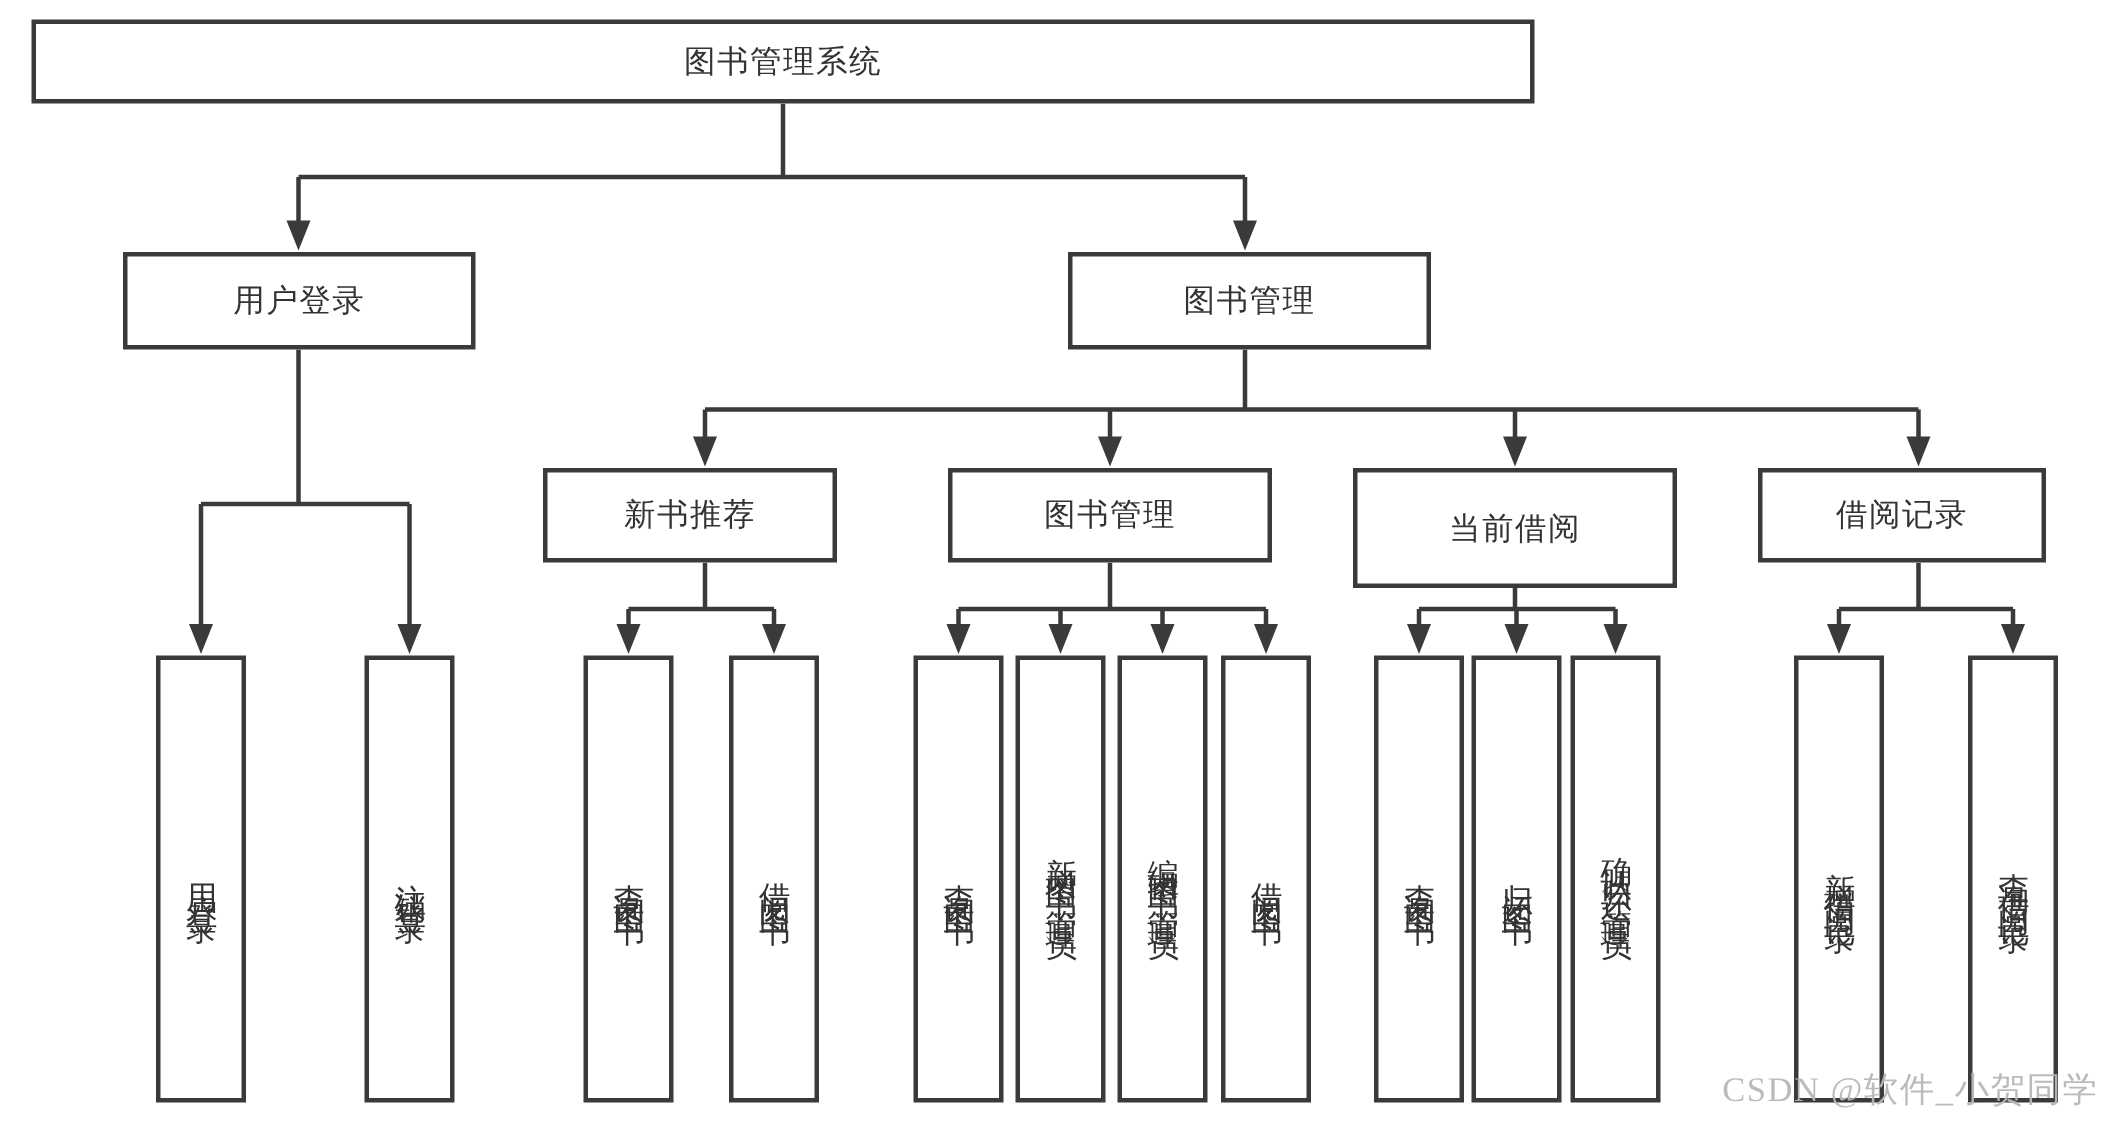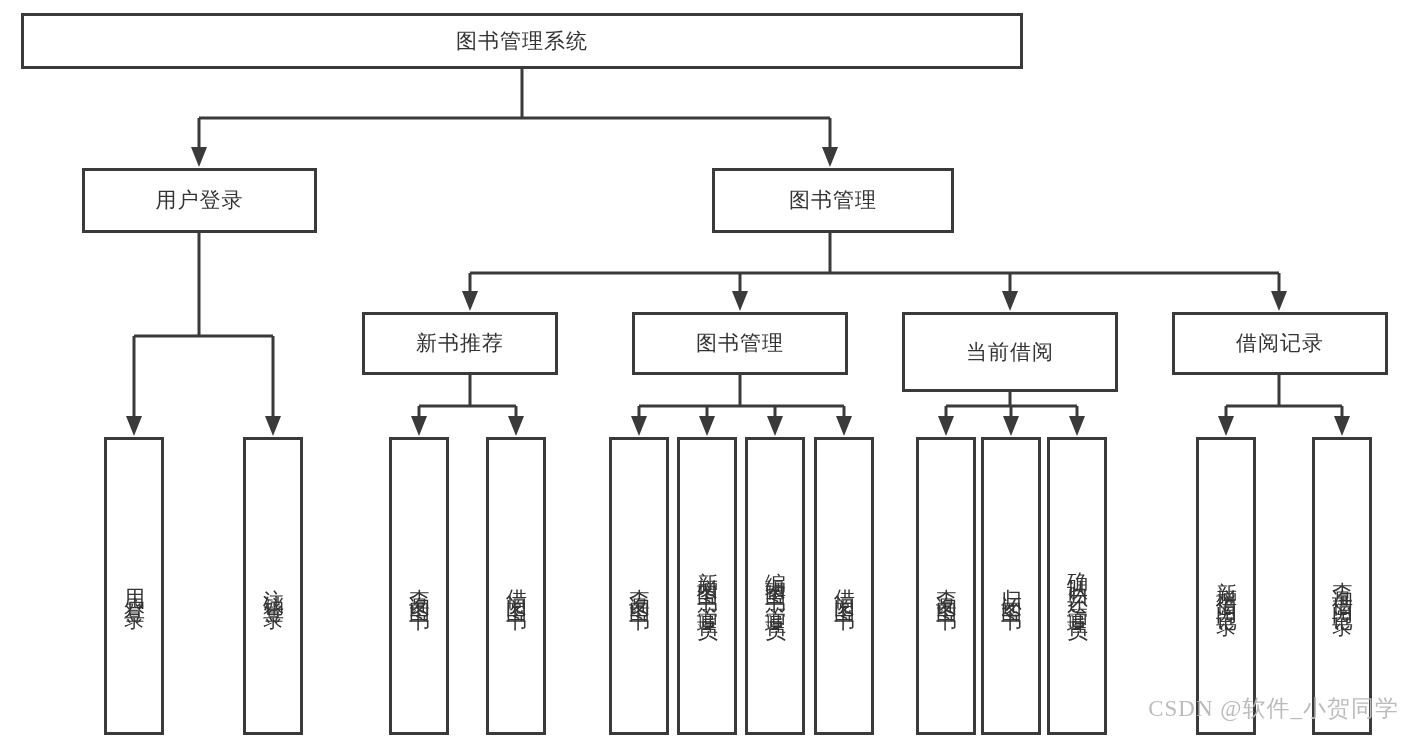--- a/index.html
+++ b/index.html
@@ -27,21 +27,21 @@
   .box.h{white-space:nowrap;}
   .box.v{
     writing-mode:vertical-rl;
     text-orientation:mixed;
     letter-spacing:7px;
     font-size:21px;
   }
   .watermark{
     position:absolute;
     right:6px;
-    bottom:23px;
+    bottom:5px;
     font-size:23px;
     color:rgba(183,183,183,0.95);
     letter-spacing:1px;
     white-space:nowrap;
   }
 </style>
 </head>
 <body>
 
 <div class="canvas">
@@ -90,21 +90,21 @@
   </svg>
 
   <div class="box h" style="left:21px;top:13px;width:1002px;height:56px">图书管理系统</div>
 
   <div class="box h" style="left:82px;top:168px;width:235px;height:65px">用户登录</div>
   <div class="box h" style="left:712px;top:168px;width:242px;height:65px">图书管理</div>
 
   <div class="box h" style="left:362px;top:312px;width:196px;height:63px">新书推荐</div>
   <div class="box h" style="left:632px;top:312px;width:216px;height:63px">图书管理</div>
   <div class="box h" style="left:902px;top:312px;width:216px;height:80px">当前借阅</div>
-  <div class="box h" style="left:1172px;top:312px;width:216px;height:63px">借阅记录</div>
+  <div class="box h" style="left:1172px;top:312px;width:192px;height:63px">借阅记录</div>
 
   <div class="box v" style="left:104px;top:437px;width:60px;height:298px">用户登录</div>
   <div class="box v" style="left:243px;top:437px;width:60px;height:298px">注销登录</div>
 
   <div class="box v" style="left:389px;top:437px;width:60px;height:298px">查询图书</div>
   <div class="box v" style="left:486px;top:437px;width:60px;height:298px">借阅图书</div>
 
   <div class="box v" style="left:609px;top:437px;width:60px;height:298px">查询图书</div>
   <div class="box v" style="left:677px;top:437px;width:60px;height:298px">新增图书（管理员）</div>
   <div class="box v" style="left:745px;top:437px;width:60px;height:298px">编辑图书（管理员）</div>

